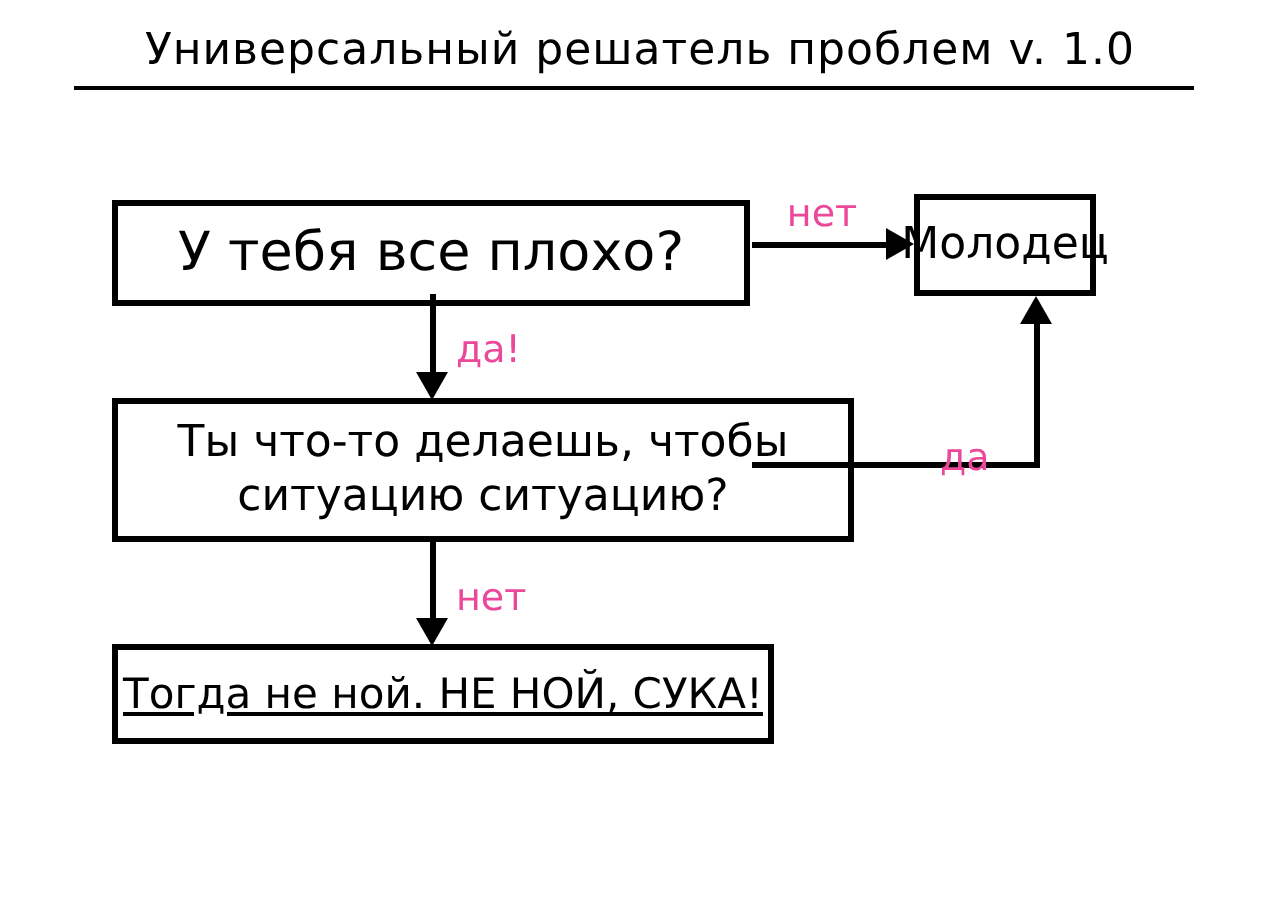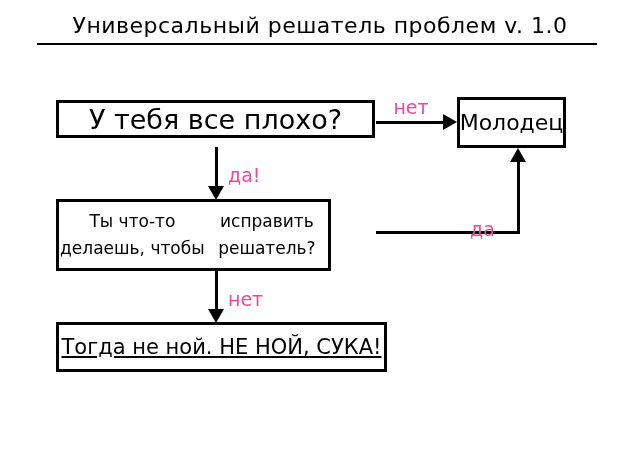--- a/index.html
+++ b/index.html
@@ -40,34 +40,34 @@
     border: 3px solid #000000;
     background: #ffffff;
     display: flex;
     align-items: center;
     justify-content: center;
     text-align: center;
     color: #000000;
   }
   .box-q1 {
     left: 56px; top: 100px;
-    width: 319px; height: 38px;
+    width: 319px; height: 53px;
     font-size: 27px;
   }
   .box-praise {
     left: 457px; top: 97px;
-    width: 109px; height: 51px;
+    width: 91px; height: 51px;
     font-size: 22px;
   }
   .box-q2 {
     left: 56px; top: 199px;
-    width: 275px; height: 72px;
-    font-size: 17px;
+    width: 371px; height: 72px;
+    font-size: 22px;
     line-height: 27px;
-    flex-direction: row;
+    flex-direction: column;
   }
   .box-final {
     left: 56px; top: 322px;
     width: 331px; height: 50px;
     font-size: 21px;
     text-decoration: underline;
   }
   .line {
     position: absolute;
     background: #000000;
@@ -128,21 +128,21 @@
   <div class="box box-q1">
     <span>У тебя все плохо?</span>
   </div>
 
   <div class="box box-praise">
     <span>Молодец</span>
   </div>
 
   <div class="box box-q2">
     <span>Ты что-то делаешь, чтобы</span>
-    <span>исправить решатель?</span>
+    <span>ситуацию ситуацию?</span>
   </div>
 
   <div class="box box-final">
     <span>Тогда не ной. НЕ НОЙ, СУКА!</span>
   </div>
 
   <div class="line line-no1"></div>
   <div class="arrowhead ah-right"></div>
   <div class="edge-label lbl-no1">нет</div>
 

